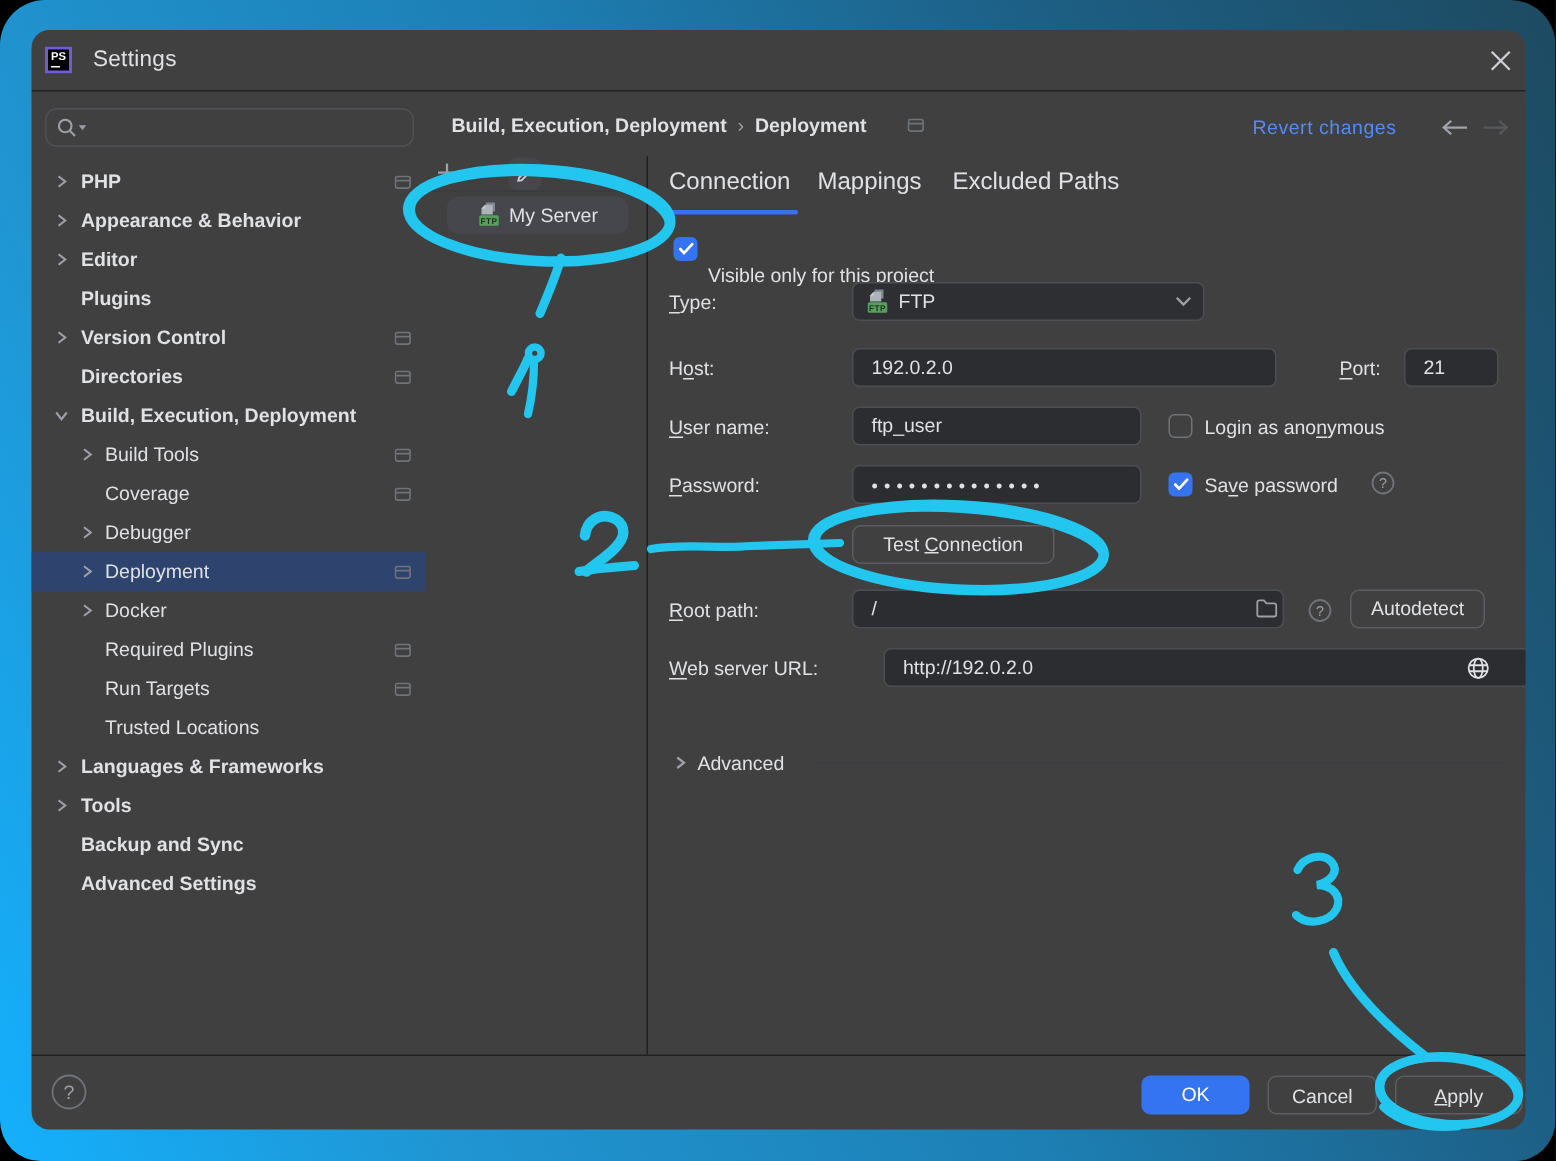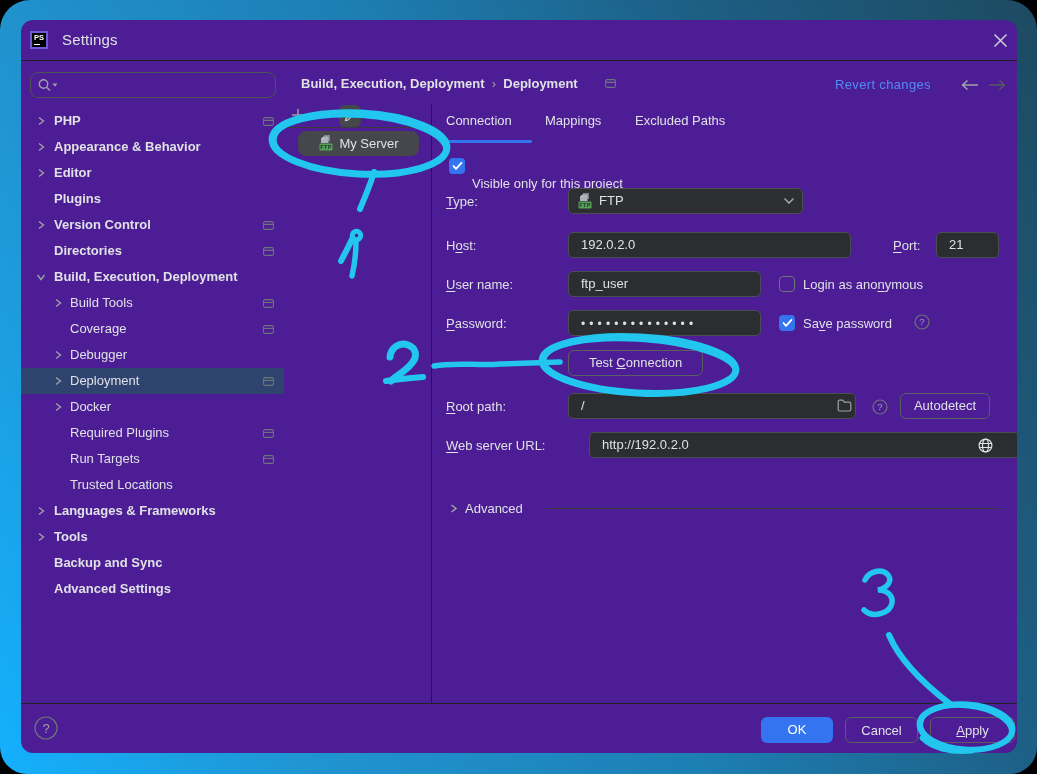--- a/index.html
+++ b/index.html
@@ -3,21 +3,21 @@
 <meta charset="utf-8">
 <style>
 html,body{margin:0;padding:0;background:#000;}
 body{width:1037px;height:774px;overflow:hidden;position:relative;
   font-family:"Liberation Sans",sans-serif;-webkit-font-smoothing:antialiased;}
 *{box-sizing:border-box;}
 .desk{position:absolute;left:0;top:0;width:1037px;height:774px;
   border-radius:30px 30px 27px 27px;
   background:linear-gradient(65deg,#14b0fd 0%,#2095d2 22%,#1d7fb4 50%,#1d5f85 75%,#1d4a61 100%);}
 .dlg{position:absolute;left:21px;top:20px;width:996px;height:733px;
-  background:#4c1d95;border-radius:12px;overflow:hidden;
+  background:#404040;border-radius:12px;overflow:hidden;
   color:#dfe1e5;font-size:13px;}
 .abs{position:absolute;}
 .hline{position:absolute;height:1px;background:#212225;}
 .vline{position:absolute;width:1px;background:#212225;}
 
 .title{position:absolute;left:41px;top:11px;font-size:15px;font-weight:400;color:#dfe1e5;letter-spacing:.2px;}
 .psbox{position:absolute;left:9px;top:11px;width:18px;height:18px;background:#000;
   border:2px solid #6e5cd6;}
 .psbox span{position:absolute;left:2px;top:0px;font-size:7.5px;font-weight:700;color:#fff;letter-spacing:0;}
 .psbox i{position:absolute;left:2px;bottom:2px;width:6px;height:1.5px;background:#fff;}
@@ -32,21 +32,21 @@
 .chev{position:absolute;top:8px;width:10px;height:10px;}
 .card{position:absolute;top:9px;left:242px;width:11px;height:9px;}
 
 .pencilbtn{position:absolute;left:318px;top:85px;width:22px;height:22px;background:#45474c;border-radius:6px;}
 .mysrv{position:absolute;left:277px;top:111px;width:121px;height:25px;background:#45474c;border-radius:8px;
   display:flex;align-items:center;justify-content:center;gap:5px;}
 
 .crumbs{position:absolute;left:280px;top:56px;font-weight:700;color:#dfe1e5;}
 .revert{position:absolute;left:814px;top:57px;color:#548af7;font-size:13px;letter-spacing:.35px;}
 
-.tab{position:absolute;top:93px;font-size:13px;color:#dfe1e5;}
+.tab{position:absolute;top:93px;font-size:16px;color:#dfe1e5;}
 .tabline{position:absolute;left:425px;top:120px;width:86px;height:3px;background:#3574f0;border-radius:2px;}
 
 .lbl{position:absolute;color:#dfe1e5;}
 .lbl u,.u{text-decoration:underline;text-underline-offset:2px;}
 .inp{position:absolute;height:26px;border:1px solid #4b4e54;border-radius:5px;background:#2b2d30;
   line-height:24px;padding-left:12px;color:#dfe1e5;}
 .btn{position:absolute;height:26px;border:1px solid #5a5d63;border-radius:6px;background:transparent;
   color:#dfe1e5;text-align:center;line-height:24px;}
 .cb{position:absolute;width:16px;height:16px;border-radius:4px;}
 .cb.on{background:#3574f0;}

